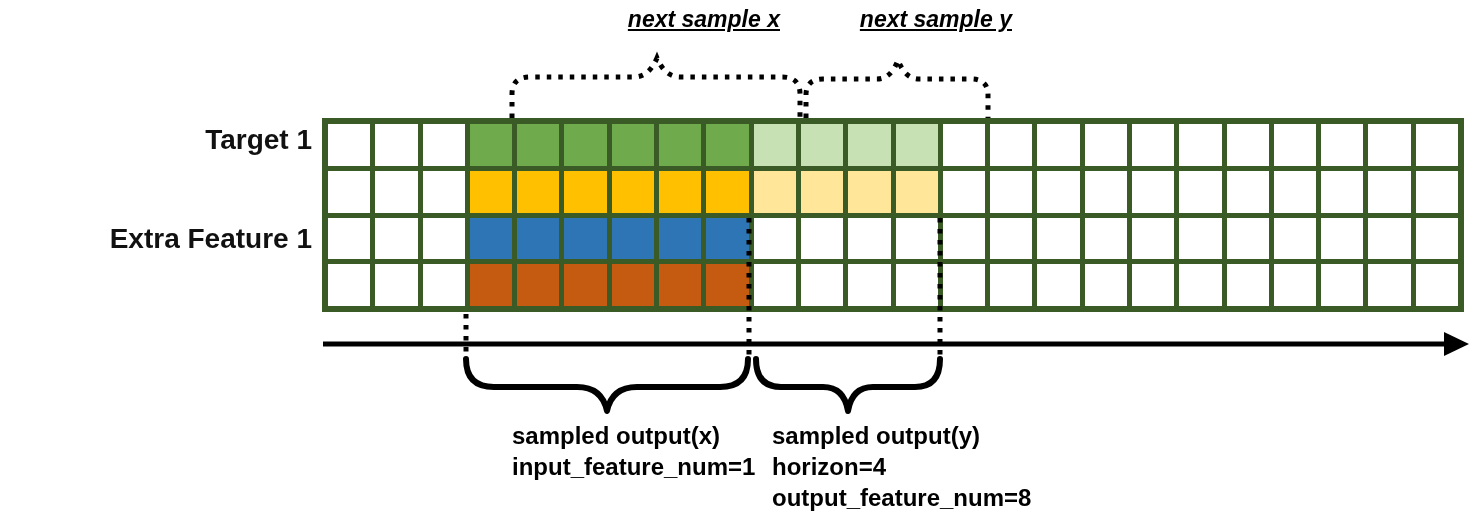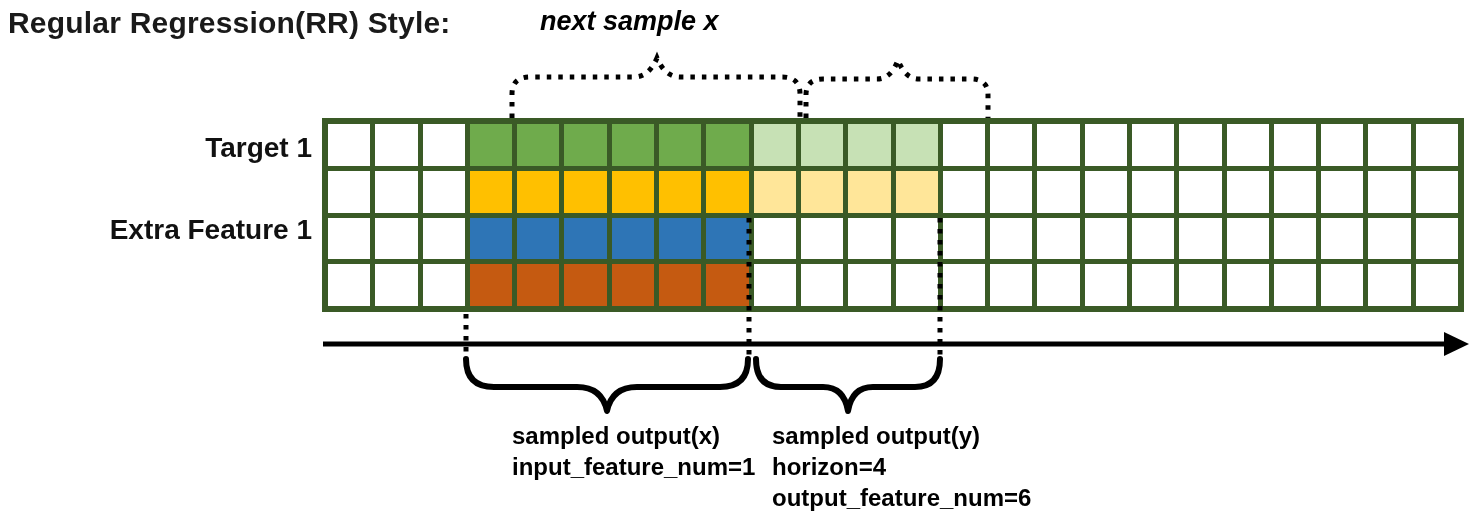--- a/index.html
+++ b/index.html
@@ -17,25 +17,26 @@
     left: 8px; top: 6px;
     font-size: 30px;
     font-weight: 700;
     color: #1a1a1a;
     letter-spacing: 0.2px;
   }
   .next-label {
     position: absolute;
     top: 6px;
     width: 240px;
-    text-align: left;
-    font-size: 27px;
+    text-align: right;
+    font-size: 23px;
     font-style: italic;
     font-weight: 600;
     color: #000;
+    text-decoration: underline;
   }
   .next-label.nx { left: 540px; }
   .next-label.ny { left: 772px; }
 
   .row-label {
     position: absolute;
     left: 0;
     width: 312px;
     height: 48px;
     display: flex;
@@ -84,26 +85,26 @@
     white-space: nowrap;
   }
   .note.input-note { left: 512px; }
   .note.output-note { left: 772px; }
 </style>
 </head>
 <body>
 
 <div class="canvas">
 
-  <div class="title">Regular Regression(RR) Style:</div>
 
   <div class="next-label nx">next sample x</div>
-
-  <div class="row-label" style="top:124px">Target 1</div>
-  <div class="row-label" style="top:206px">Extra Feature 1</div>
+  <div class="next-label ny">next sample y</div>
+
+  <div class="row-label" style="top:116px">Target 1</div>
+  <div class="row-label" style="top:215px">Extra Feature 1</div>
 
   <div class="grid" style="background: rgb(58, 90, 38); grid-template-columns: repeat(24, 1fr);">
       <div class="cell" style="background: rgb(255, 255, 255);"></div>
       <div class="cell" style="background: rgb(255, 255, 255);"></div>
       <div class="cell" style="background: rgb(255, 255, 255);"></div>
       <div class="cell" style="background: rgb(111, 171, 76);"></div>
       <div class="cell" style="background: rgb(111, 171, 76);"></div>
       <div class="cell" style="background: rgb(111, 171, 76);"></div>
       <div class="cell" style="background: rgb(111, 171, 76);"></div>
       <div class="cell" style="background: rgb(111, 171, 76);"></div>
@@ -217,16 +218,16 @@
   </svg>
 
   <div class="note input-note">
     <div>sampled output(x)</div>
     <div>input_feature_num=1</div>
   </div>
 
   <div class="note output-note">
     <div>sampled output(y)</div>
     <div>horizon=4</div>
-    <div>output_feature_num=6</div>
+    <div>output_feature_num=8</div>
   </div>
 
 </div>
 
 </body></html>

